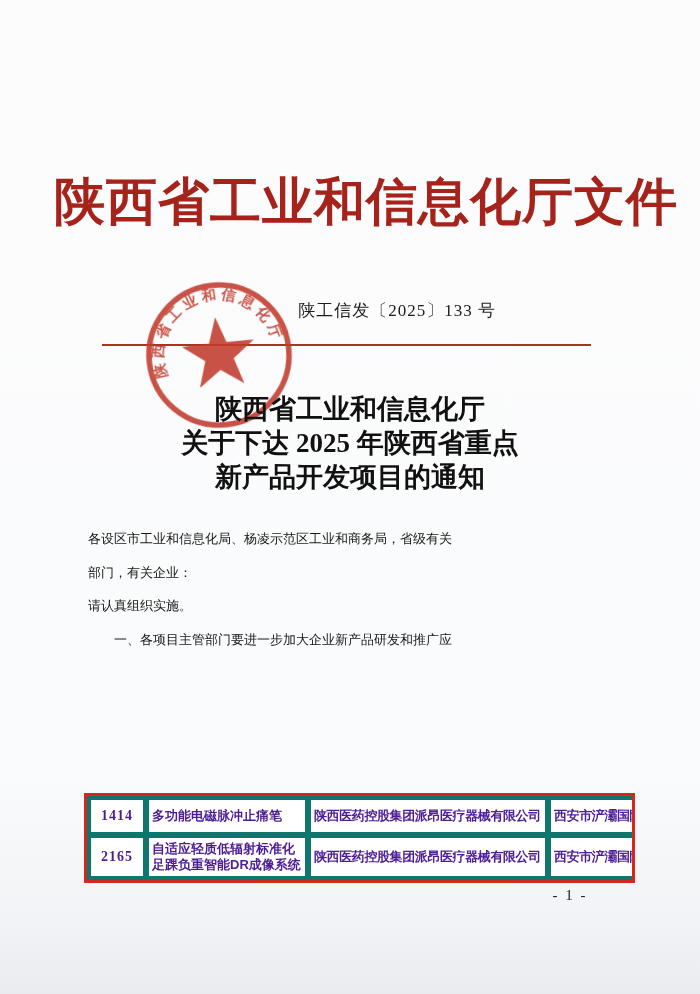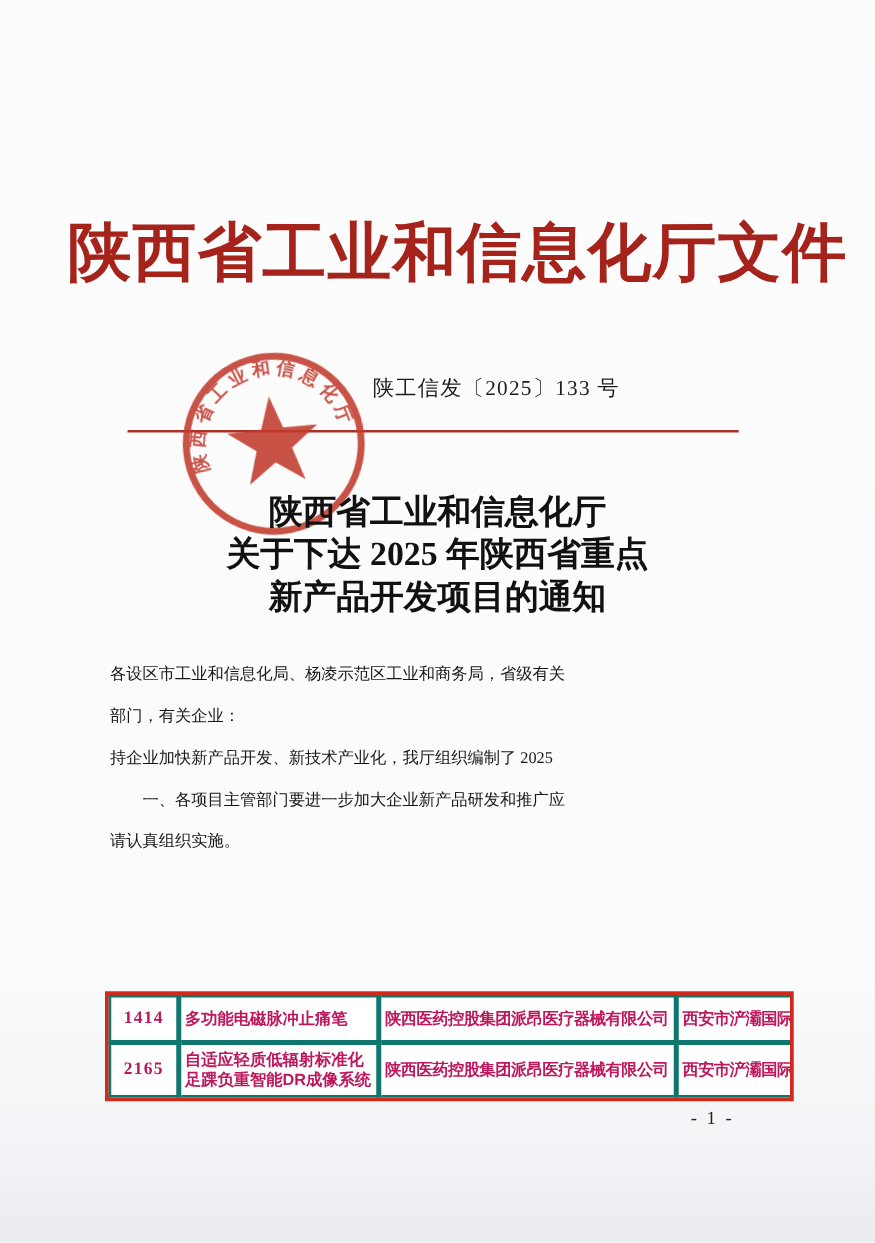--- a/index.html
+++ b/index.html
@@ -44,22 +44,22 @@
     position:absolute;left:84px;top:793px;width:551px;
     border:3px solid #d3281c;overflow:hidden;background:#fff;
     box-sizing:border-box;
   }
   .table-wrap table{
     border-collapse:collapse;table-layout:fixed;
     width:549px;margin:-2px;
     font-family:"Liberation Sans","DejaVu Sans",sans-serif;
   }
   .table-wrap td{
-    border:4px solid #0f766e;
-    font-size:13px;font-weight:600;color:#be185d;
+    border:6px solid #0f766e;
+    font-size:13px;font-weight:600;color:#4c1d95;
     padding:2px 3px;vertical-align:middle;line-height:16px;
     word-break:break-all;
   }
   td.c-no{width:46px;text-align:center;font-family:"Liberation Serif",serif;font-size:14px;font-weight:600;letter-spacing:1px;}
   td.c-prod{width:150px;}
   td.c-comp{width:228px;letter-spacing:-0.4px;}
   td.c-dist{width:129px;letter-spacing:-0.4px;}
   tr.r1{height:38px;}
   tr.r2{height:44px;}
 
@@ -92,23 +92,22 @@
 
   <div class="notice-title">
     <div>陕西省工业和信息化厅</div>
     <div>关于下达 2025 年陕西省重点</div>
     <div>新产品开发项目的通知</div>
   </div>
 
   <div class="body-text">
     <div class="body-line">各设区市工业和信息化局、杨凌示范区工业和商务局，省级有关</div>
     <div class="body-line">部门，有关企业：</div>
-    <div class="body-line">持企业加快新产品开发、新技术产业化，我厅组织编制了 2025</div>
+    <div class="body-line">请认真组织实施。</div>
     <div class="body-line">　　一、各项目主管部门要进一步加大企业新产品研发和推广应</div>
-    <div class="body-line">请认真组织实施。</div>
   </div>
 
   <div class="table-wrap">
     <table>
       <tbody>
           <tr class="r1">
         <td class="c-no">1414</td>
         <td class="c-prod">多功能电磁脉冲止痛笔</td>
         <td class="c-comp">陕西医药控股集团派昂医疗器械有限公司</td>
         <td class="c-dist">西安市浐灞国际港务区</td>

